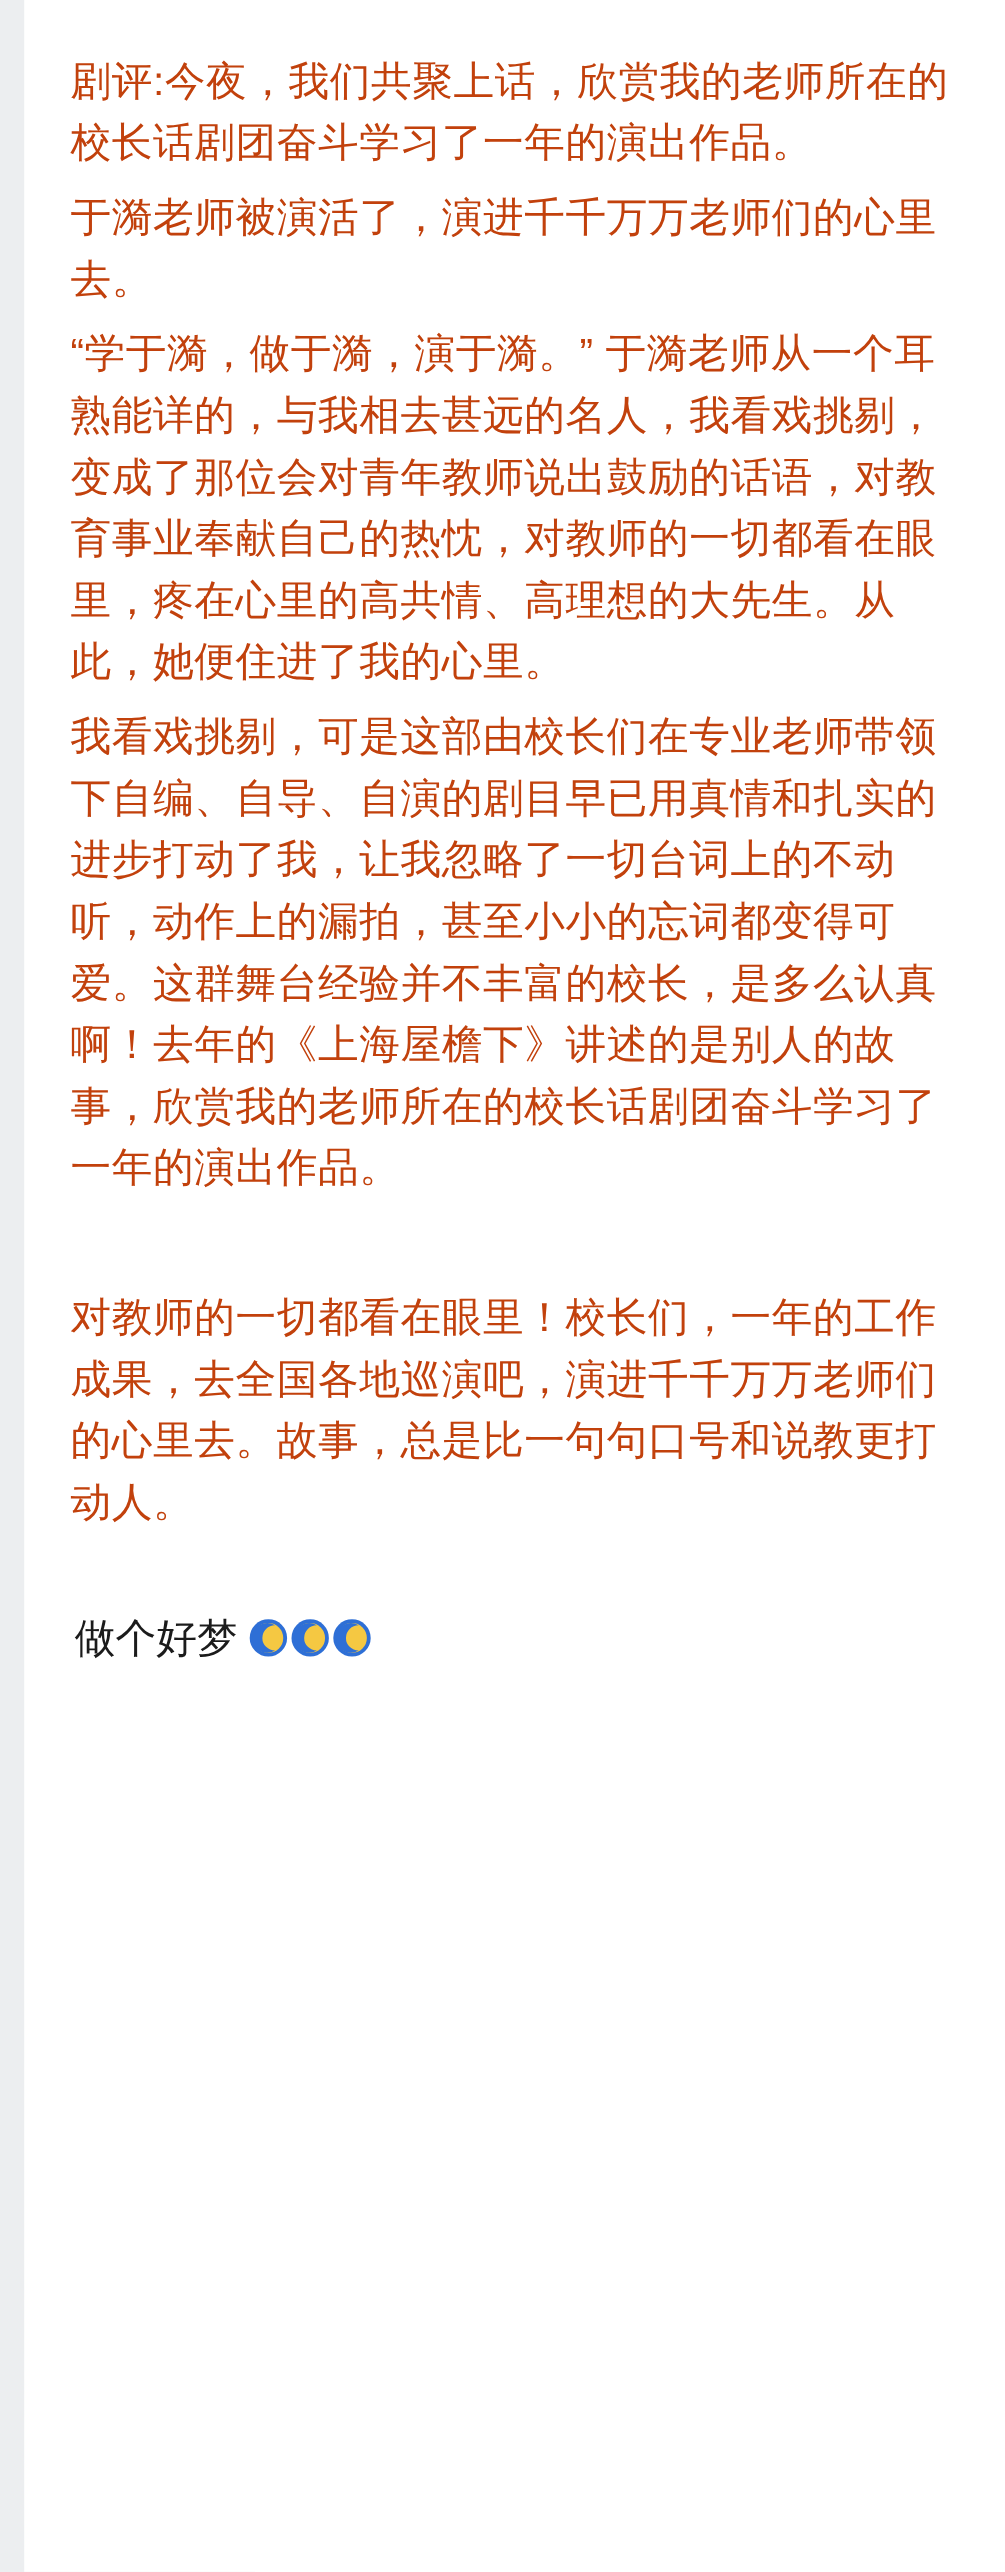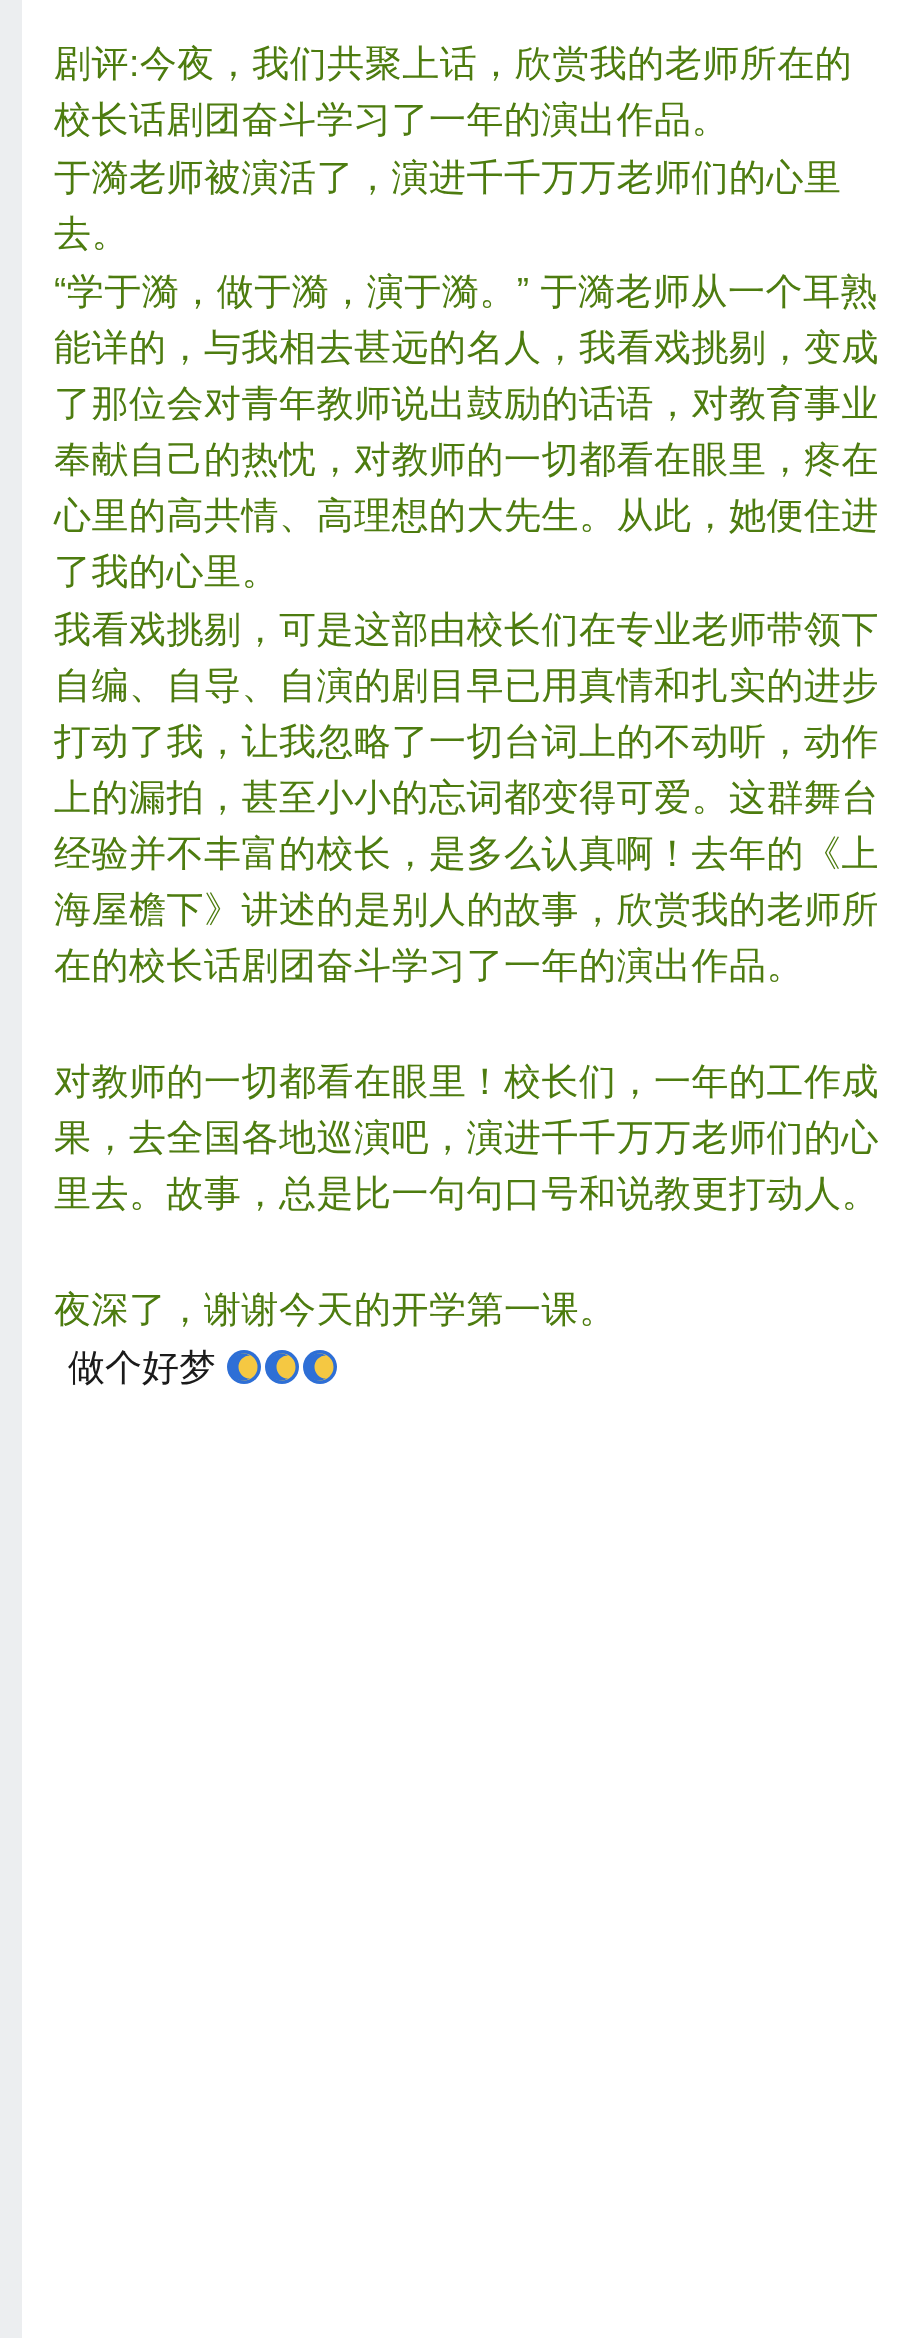--- a/index.html
+++ b/index.html
@@ -34,23 +34,23 @@
     width: 892px;
     min-height: 2338px;
     background: #ffffff;
     box-sizing: border-box;
     padding: 34px 30px 40px 30px;
   }
   .para {
     font-family: "Liberation Sans", sans-serif;
     font-size: 37px;
     line-height: 56px;
-    color: #4d7c0f;
+    color: #c2410c;
     letter-spacing: 0.5px;
-    margin: 2px;
+    margin: 12px;
     text-align: left;
     word-break: break-all;
     white-space: pre-wrap;
   }
   .spacer {
     height: 56px;
   }
   .emoji-row {
     font-size: 37px;
     line-height: 56px;
@@ -78,21 +78,20 @@
     <p class="para">于漪老师被演活了，演进千千万万老师们的心里去。</p>
     <p class="para">“学于漪，做于漪，演于漪。” 于漪老师从一个耳熟能详的，与我相去甚远的名人，我看戏挑剔，变成了那位会对青年教师说出鼓励的话语，对教育事业奉献自己的热忱，对教师的一切都看在眼里，疼在心里的高共情、高理想的大先生。从此，她便住进了我的心里。</p>
     <p class="para">我看戏挑剔，可是这部由校长们在专业老师带领下自编、自导、自演的剧目早已用真情和扎实的进步打动了我，让我忽略了一切台词上的不动听，动作上的漏拍，甚至小小的忘词都变得可爱。这群舞台经验并不丰富的校长，是多么认真啊！去年的《上海屋檐下》讲述的是别人的故事，欣赏我的老师所在的校长话剧团奋斗学习了一年的演出作品。</p>
 
     <div class="spacer"></div>
 
     <p class="para">对教师的一切都看在眼里！校长们，一年的工作成果，去全国各地巡演吧，演进千千万万老师们的心里去。故事，总是比一句句口号和说教更打动人。</p>
 
     <div class="spacer"></div>
 
-    <p class="para">夜深了，谢谢今天的开学第一课。</p>
 
     <div class="emoji-row"><span>做个好梦</span><span>
       <svg class="moon" viewBox="0 0 36 36">
         <circle cx="18" cy="18" r="17" fill="#2e6fd6"></circle>
         <circle cx="18" cy="18" r="13.5" fill="#f5c842"></circle>
         <path d="M24 6.5a13.5 13.5 0 1 0 0 23 11 11 0 0 1 0-23z" fill="#2e6fd6"></path>
       </svg><svg class="moon" viewBox="0 0 36 36">
         <circle cx="18" cy="18" r="17" fill="#2e6fd6"></circle>
         <circle cx="18" cy="18" r="13.5" fill="#f5c842"></circle>
         <path d="M24 6.5a13.5 13.5 0 1 0 0 23 11 11 0 0 1 0-23z" fill="#2e6fd6"></path>

